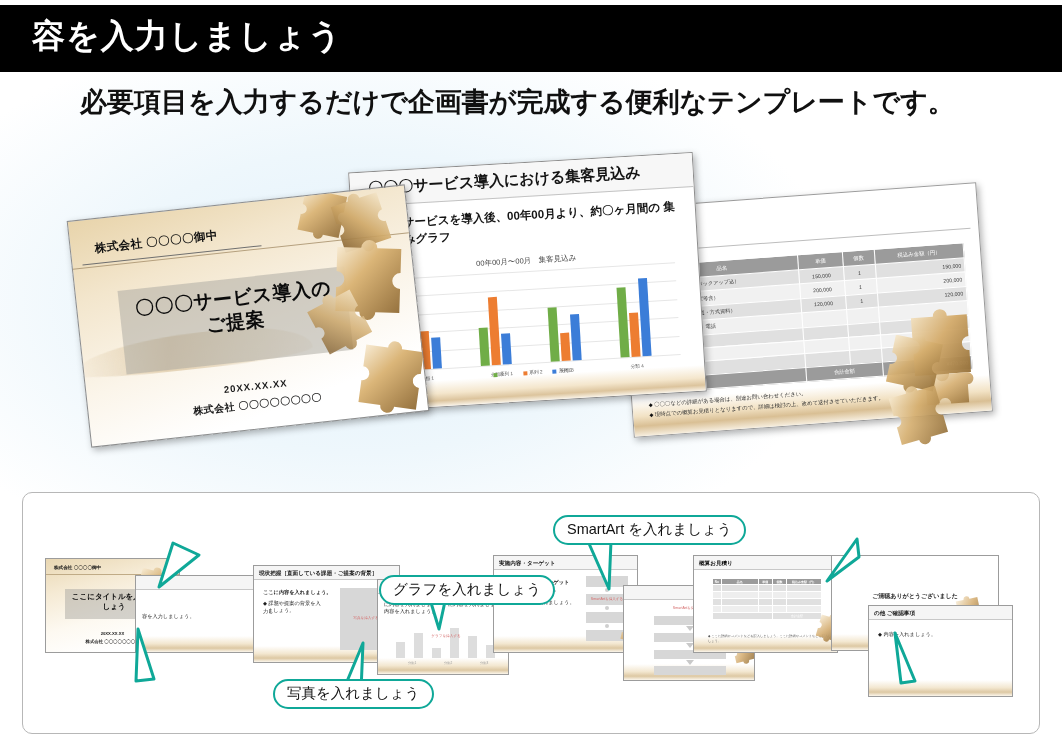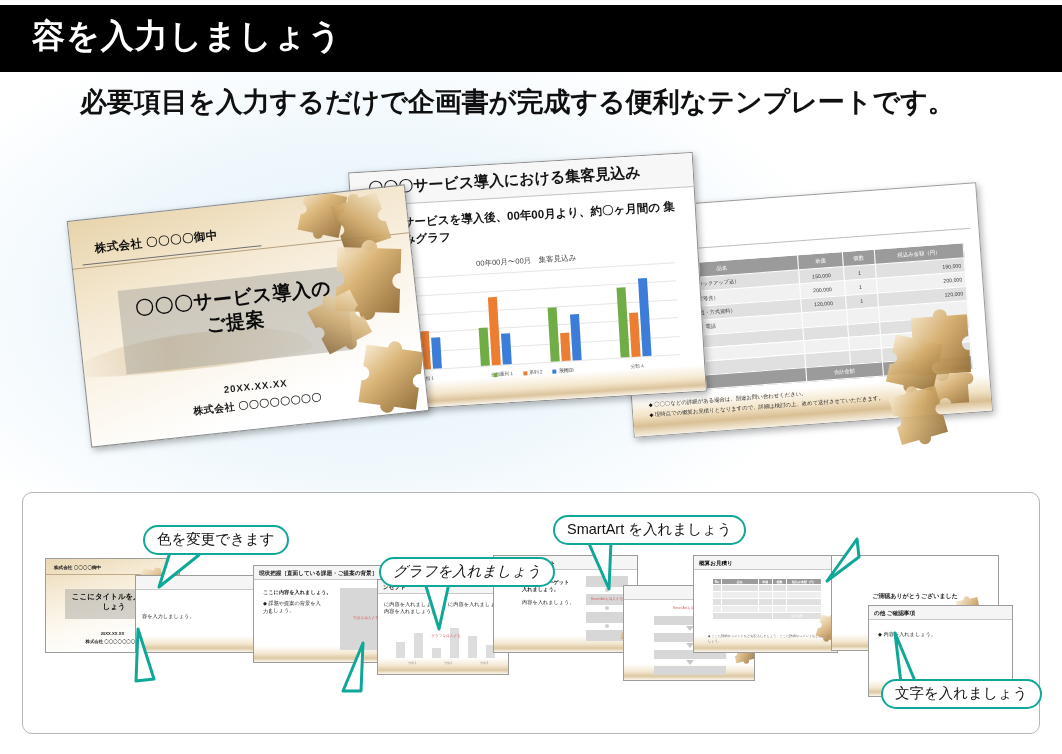--- a/index.html
+++ b/index.html
@@ -642,17 +642,16 @@
   <svg class="ctail" style="left:556px;top:44px;" width="48" height="56" viewBox="0 0 48 56">
     <path d="M8 2 L30 52 L32 4 Z" fill="#ffffff" stroke="#0fa898" stroke-width="3" stroke-linejoin="round"></path>
   </svg>
   <svg class="ctail" style="left:798px;top:44px;" width="48" height="48" viewBox="0 0 48 48">
     <path d="M36 2 L6 44 L38 20 Z" fill="#ffffff" stroke="#0fa898" stroke-width="3" stroke-linejoin="round"></path>
   </svg>
   <svg class="ctail" style="left:862px;top:138px;" width="46" height="56" viewBox="0 0 46 56">
     <path d="M10 2 L16 52 L30 50 Z" fill="#ffffff" stroke="#0fa898" stroke-width="3" stroke-linejoin="round"></path>
   </svg>
 
-  <div class="callout" style="left:120px;top:32px;">色を変更できます</div>
-  <div class="callout" style="left:356px;top:64px;font-style:italic;">グラフを入れましょう</div>
+  <div class="callout" style="left:250px;top:186px;">写真を入れましょう</div>
+  <div class="callout" style="left:356px;top:82px;">グラフを入れましょう</div>
   <div class="callout" style="left:530px;top:22px;">SmartArt を入れましょう</div>
-  <div class="callout" style="left:858px;top:186px;">文字を入れましょう</div>
 </div>
 
 </body></html>

